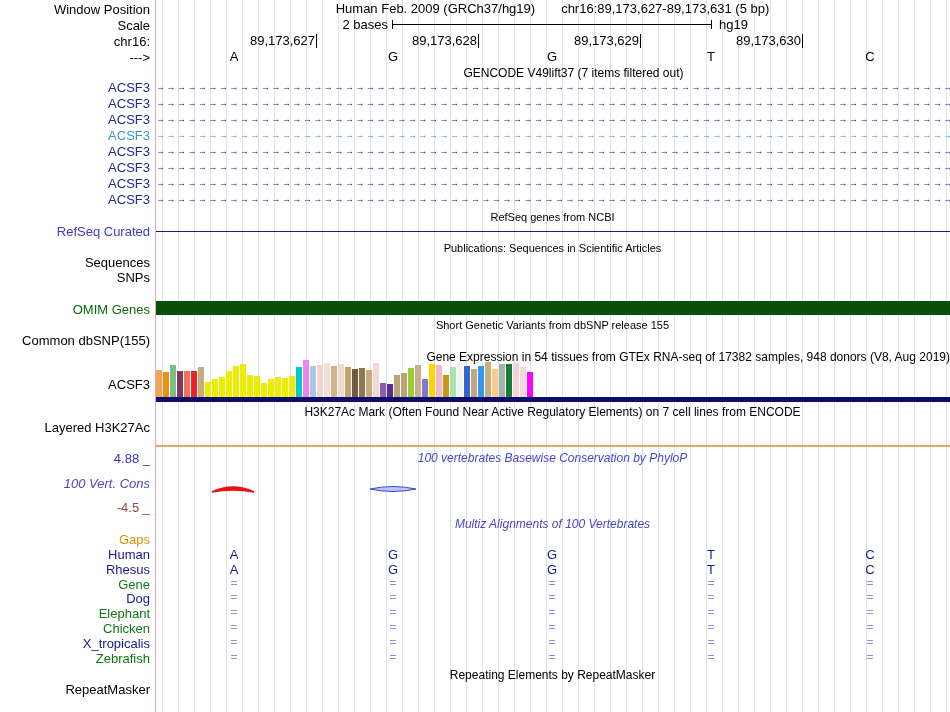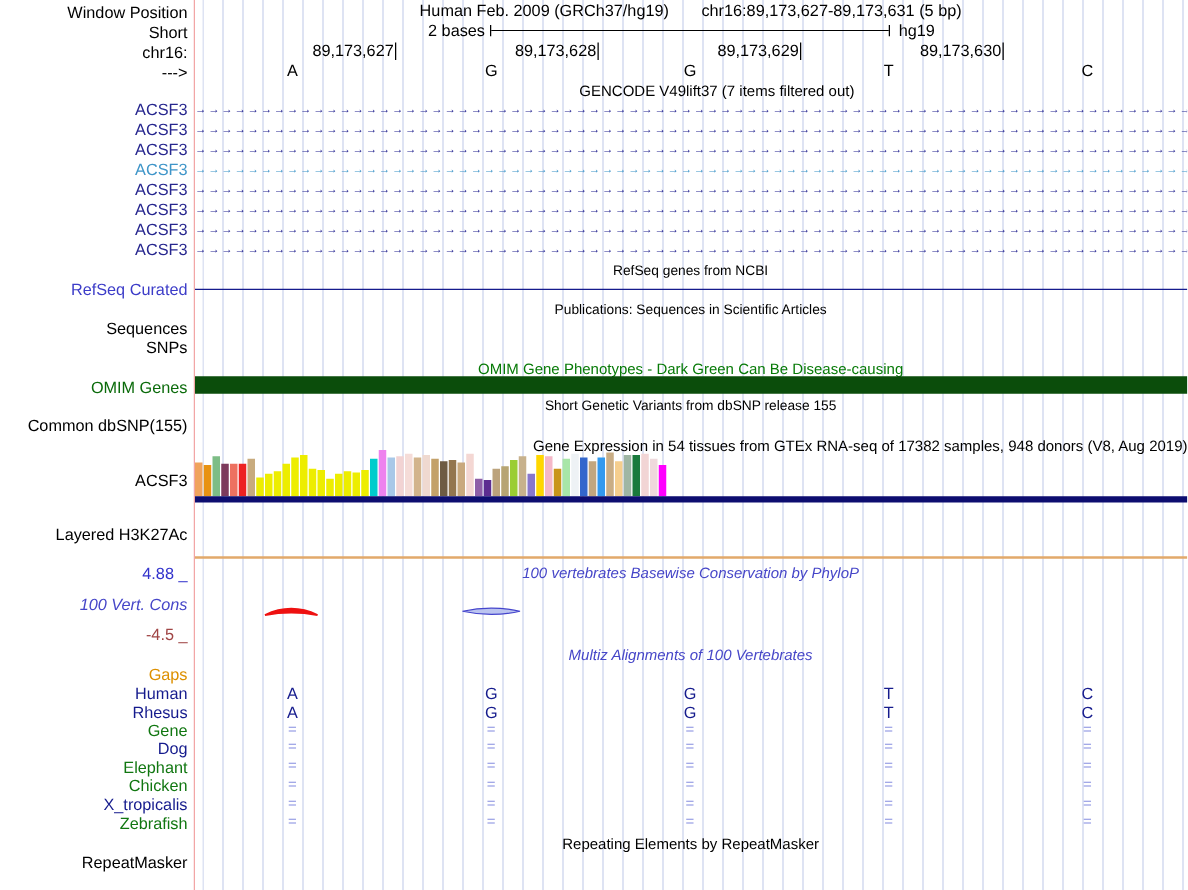--- a/index.html
+++ b/index.html
@@ -42,21 +42,21 @@
 <div class="screen">
   <div class="guides"></div>
   <div class="pinkline"></div>
 
   <div class="lbl" style="top:2px;">Window Position</div>
   <div class="ttl hdr">
     <span>Human Feb. 2009 (GRCh37/hg19)</span>
     <span>chr16:89,173,627-89,173,631 (5 bp)</span>
   </div>
 
-  <div class="lbl" style="top:18px;">Short</div>
+  <div class="lbl" style="top:18px;">Scale</div>
   <div style="position:absolute;left:330px;top:18px;width:58px;text-align:right;font-size:13px;line-height:14px;">2 bases</div>
   <div class="scalebar"></div>
   <div style="position:absolute;left:719px;top:18px;font-size:13px;line-height:14px;">hg19</div>
 
   <div class="lbl" style="top:34px;">chr16:</div>
   <div class="ticknum" style="left:207px;"><span class="n">89,173,627</span></div>
   <div class="ticknum" style="left:369px;"><span class="n">89,173,628</span></div>
   <div class="ticknum" style="left:531px;"><span class="n">89,173,629</span></div>
   <div class="ticknum" style="left:693px;"><span class="n">89,173,630</span></div>
 
@@ -87,21 +87,20 @@
   <div class="generow" style="top:191px;">→→→→→→→→→→→→→→→→→→→→→→→→→→→→→→→→→→→→→→→→→→→→→→→→→→→→→→→→→→→→→→→→→→→→→→→→→→→→→→→→→→→→→→→→→→→→→→→→→→→→→→→→→→→→→→→→→→→→</div>
 
   <div class="ttl sm" style="top:210px;">RefSeq genes from NCBI</div>
   <div class="lbl" style="top:224px;color:#3C3CC8;">RefSeq Curated</div>
   <div class="hline" style="top:231px;height:1px;background:#151B8D;"></div>
 
   <div class="ttl sm" style="top:241px;">Publications: Sequences in Scientific Articles</div>
   <div class="lbl" style="top:255px;">Sequences</div>
   <div class="lbl" style="top:270px;">SNPs</div>
 
-  <div class="ttl grn" style="top:288px;">OMIM Gene Phenotypes - Dark Green Can Be Disease-causing</div>
   <div class="lbl" style="top:302px;color:#0B6B0B;">OMIM Genes</div>
   <div class="hline" style="top:301px;height:14px;background:#0B4D0B;"></div>
 
   <div class="ttl sm" style="top:318px;">Short Genetic Variants from dbSNP release 155</div>
   <div class="lbl" style="top:333px;">Common dbSNP(155)</div>
 
   <div class="ttl" style="top:350px;text-align:right;">Gene Expression in 54 tissues from GTEx RNA-seq of 17382 samples, 948 donors (V8, Aug 2019)</div>
   <div class="lbl" style="top:377px;">ACSF3</div>
   <div class="bars">
       <div style="left: 1px; height: 27px; background: rgb(240, 163, 92);"></div>
@@ -154,20 +153,21 @@
       <div style="left: 330px; height: 35px; background: rgb(201, 173, 133);"></div>
       <div style="left: 337px; height: 28px; background: rgb(245, 206, 142);"></div>
       <div style="left: 344px; height: 33px; background: rgb(159, 182, 164);"></div>
       <div style="left: 351px; height: 33px; background: rgb(26, 122, 60);"></div>
       <div style="left: 358px; height: 34px; background: rgb(242, 213, 213);"></div>
       <div style="left: 365px; height: 30px; background: rgb(239, 217, 220);"></div>
       <div style="left: 372px; height: 25px; background: rgb(255, 0, 255);"></div>
     </div>
   <div class="hline" style="top:397px;height:5px;background:#0D0D70;"></div>
 
+  <div class="ttl" style="top:405px;">H3K27Ac Mark (Often Found Near Active Regulatory Elements) on 7 cell lines from ENCODE</div>
   <div class="lbl" style="top:420px;">Layered H3K27Ac</div>
   <div class="hline" style="top:445px;height:2px;background:#E2A96B;"></div>
 
   <div class="ttl blu" style="top:451px;">100 vertebrates Basewise Conservation by PhyloP</div>
   <div class="lbl" style="top:451px;color:#3333CC;">4.88 _</div>
   <div class="lbl blu" style="top:476px;">100 Vert. Cons</div>
   <div class="lbl" style="top:500px;color:#A04545;">-4.5 _</div>
   <svg style="left:210px;top:481px;" width="46" height="14">
     <path d="M2,11 Q23,1 44,11 Q23,7 2,11 Z" fill="#EE1111" stroke="#EE1111" stroke-width="1.5"></path>
   </svg>

